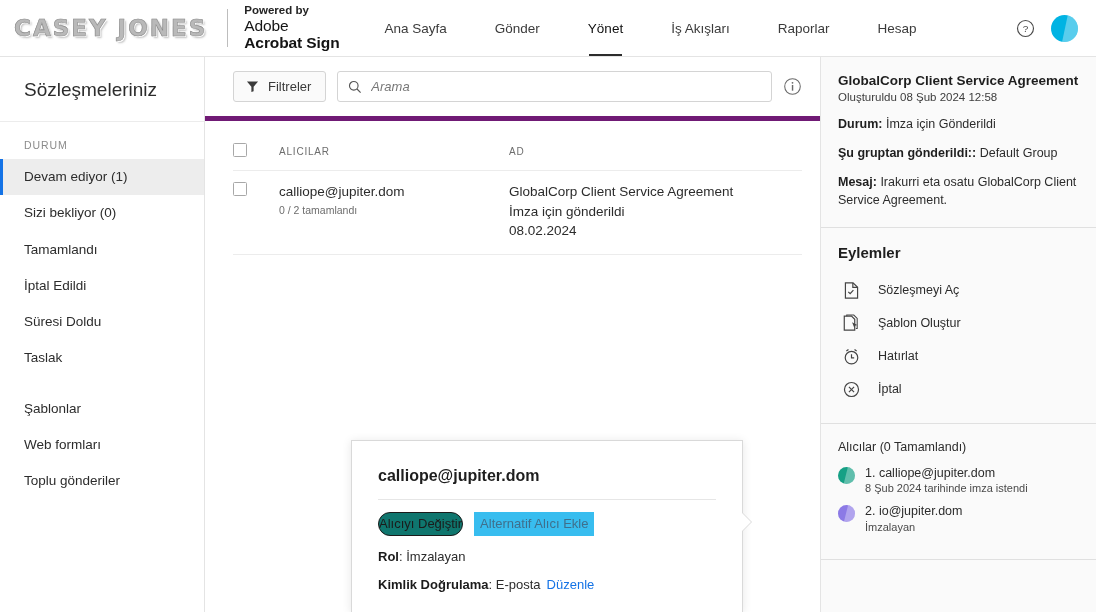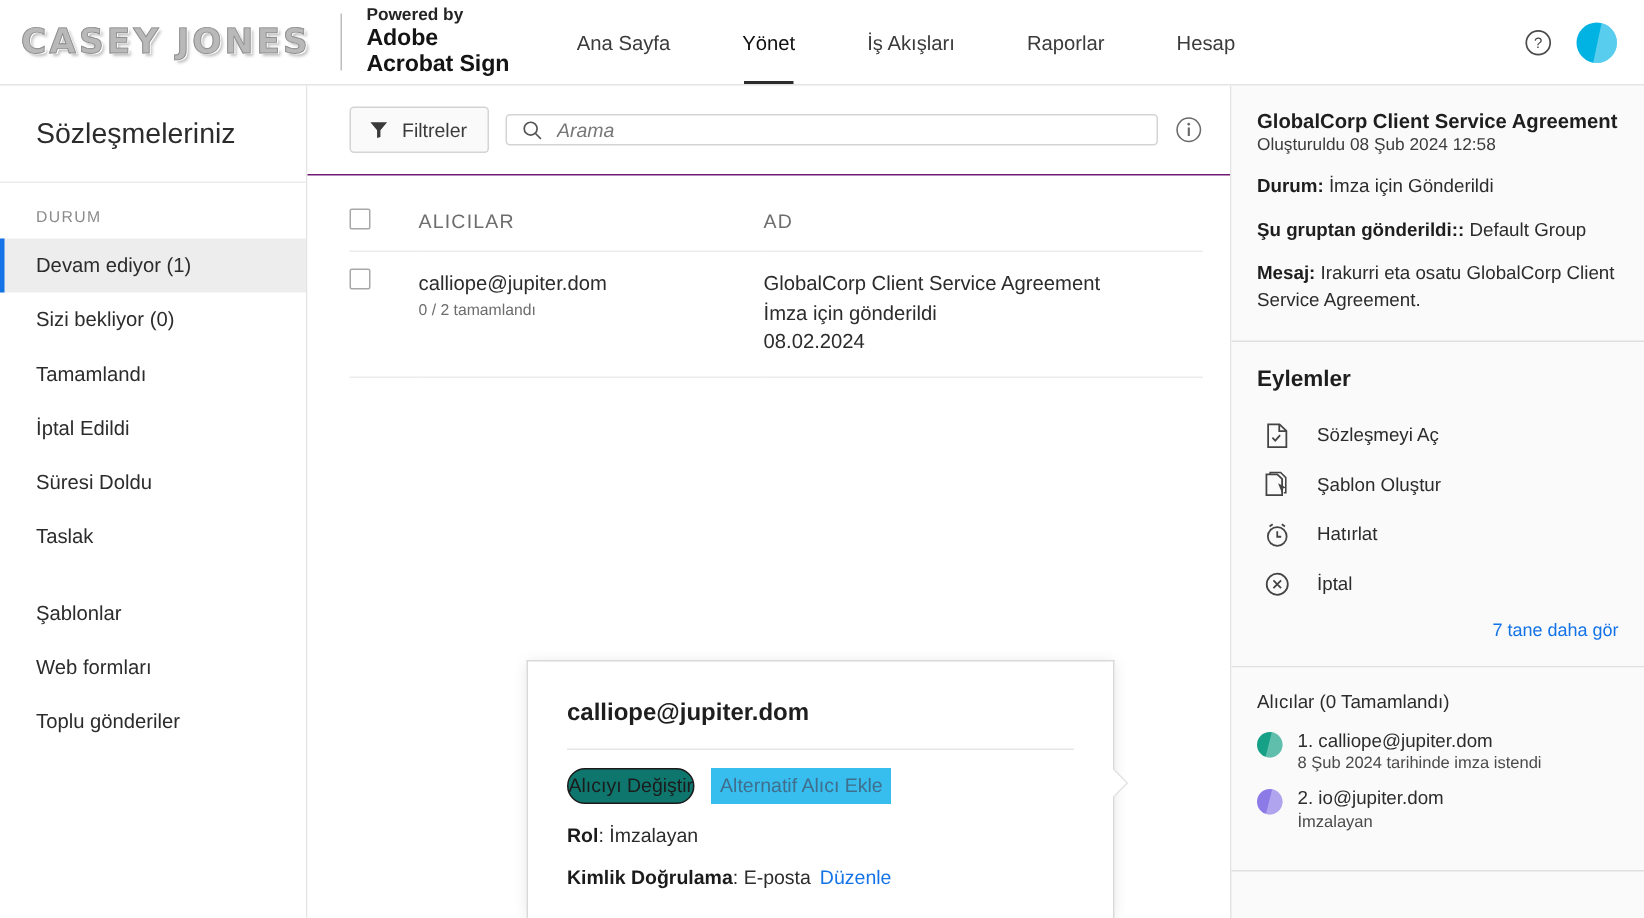--- a/index.html
+++ b/index.html
@@ -29,21 +29,21 @@
     -webkit-text-stroke: 0.6px #8e8e8e;
     text-shadow: 1px 1px 0 #ffffff, 2px 2px 2px rgba(120,120,120,.45);
     background: linear-gradient(180deg,#f2f2f2 0%,#c9c9c9 42%,#9d9d9d 52%,#dcdcdc 100%);
     -webkit-background-clip: text; background-clip: text;
     padding: 2px 0;
     white-space: nowrap;
   }
   .brand-divider { width: 1px; height: 38px; background: #bdbdbd; margin: 0 16px 0 20px; }
   .brand-powered { line-height: 1.12; }
   .brand-powered .pb { font-size: 11.5px; font-weight: bold; color: #242424; }
-  .brand-powered .ad { font-size: 15.5px; font-weight: bold; color: #141414; letter-spacing: -0.1px;}
+  .brand-powered .ad { font-size: 15.5px; font-weight: normal; color: #141414; letter-spacing: -0.1px;}
   .brand-powered .as { font-size: 15.5px; font-weight: bold; color: #141414; letter-spacing: -0.1px;}
 
   .nav { display: flex; align-items: center; height: 100%; margin-left: 30px; gap: 18px; }
   .nav-item {
     position: relative; height: 100%;
     display: flex; align-items: center; justify-content: center;
     padding: 0 15px;
     font-size: 13.5px; color: #3b3b3b;
     cursor: pointer;
   }
@@ -97,48 +97,48 @@
     content: ""; position: absolute; left: 0; top: 0; bottom: 0;
     width: 3px; background: #1473e6;
   }
   .sb-gap { height: 14px; }
 
   
   .main { flex: 1; min-width: 0; display: flex; flex-direction: column; background: #fff; }
   .toolbar {
     display: flex; align-items: center; gap: 11px;
     padding: 14px 18px 14px 28px;
-    border-bottom: 1px solid #701a75;
+    border-bottom: 5px solid #701a75;
   }
   .filter-btn {
     display: flex; align-items: center; gap: 9px;
     height: 31px; padding: 0 14px 0 12px;
     border: 1px solid #d4d4d4; border-radius: 3px;
     background: #fafafa; cursor: pointer;
     font-size: 13px; color: #3a3a3a;
   }
   .search-wrap {
-    flex: 1; position: relative; height: 21px;
+    flex: 1; position: relative; height: 31px;
     border: 1px solid #d4d4d4; border-radius: 3px; background: #fff;
     display: flex; align-items: center; padding: 0 10px;
   }
   .search-input {
     border: 0; outline: 0; flex: 1; height: 100%;
     font-family: "Liberation Sans", sans-serif;
     font-size: 13px; color: #3a3a3a; background: transparent;
     margin-left: 9px; font-style: italic;
   }
   .search-input::placeholder { color: #777; font-style: italic; }
   .info-icon { width: 19px; height: 19px; cursor: pointer; flex: none; }
 
   .list-area { padding: 22px 18px 0 28px; flex: 1; min-height: 0; }
   .list-heading { font-size: 21px; color: #2c2c2c; margin-bottom: 22px; }
   .tbl { width: 100%; border-collapse: collapse; }
   .tbl th {
-    text-align: left; font-size: 13px; letter-spacing: .8px;
+    text-align: left; font-size: 10px; letter-spacing: .8px;
     color: #6d6d6d; font-weight: normal; text-transform: uppercase;
     padding: 0 0 11px 0; border-bottom: 1px solid #ececec;
   }
   .tbl td { padding: 11px 0 13px 0; border-bottom: 1px solid #ececec; vertical-align: top; }
   .col-cb { width: 46px; }
   .col-recip { width: 230px; }
   .cb {
     width: 14px; height: 14px; border: 1px solid #a8a8a8; background: #fff;
     border-radius: 1.5px; display: inline-block; cursor: pointer;
   }
@@ -229,20 +229,21 @@
       <div class="brand-divider"></div>
       <div class="brand-powered">
         <div class="pb">Powered by</div>
         <div class="ad">Adobe</div>
         <div class="as">Acrobat Sign</div>
       </div>
     </div>
 
     <div class="nav">
       <div class="nav-item">Ana Sayfa</div>
+      <div class="nav-item">Gönder</div>
       <div class="nav-item active">Yönet</div>
       <div class="nav-item">İş Akışları</div>
       <div class="nav-item">Raporlar</div>
       <div class="nav-item">Hesap</div>
     </div>
 
     <div class="topbar-right">
       <svg class="help-icon" viewBox="0 0 20 20">
         <circle cx="10" cy="10" r="8.4" fill="none" stroke="#4a4a4a" stroke-width="1.2"></circle>
         <text x="10" y="14" font-size="10.5" text-anchor="middle" fill="#4a4a4a" font-family="Liberation Sans, sans-serif">?</text>
@@ -371,21 +372,20 @@
         </div>
 
         <div class="act-row">
           <svg class="act-icon" viewBox="0 0 20 20">
             <circle cx="10" cy="10" r="7.4" fill="none" stroke="#444" stroke-width="1.25"></circle>
             <path d="M7.3 7.3l5.4 5.4M12.7 7.3l-5.4 5.4" stroke="#444" stroke-width="1.25"></path>
           </svg>
           <span class="act-label">İptal</span>
         </div>
 
-        <div class="see-more">7 tane daha gör</div>
       </div>
 
       <div class="rp-card">
         <div class="rp-recip-title">Alıcılar (0 Tamamlandı)</div>
 
         <div class="rc-row">
           <div class="rc-dot" style="background:#16a085"></div>
           <div>
             <div class="rc-name">1. calliope@jupiter.dom</div>
             <div class="rc-sub">8 Şub 2024 tarihinde imza istendi</div>

